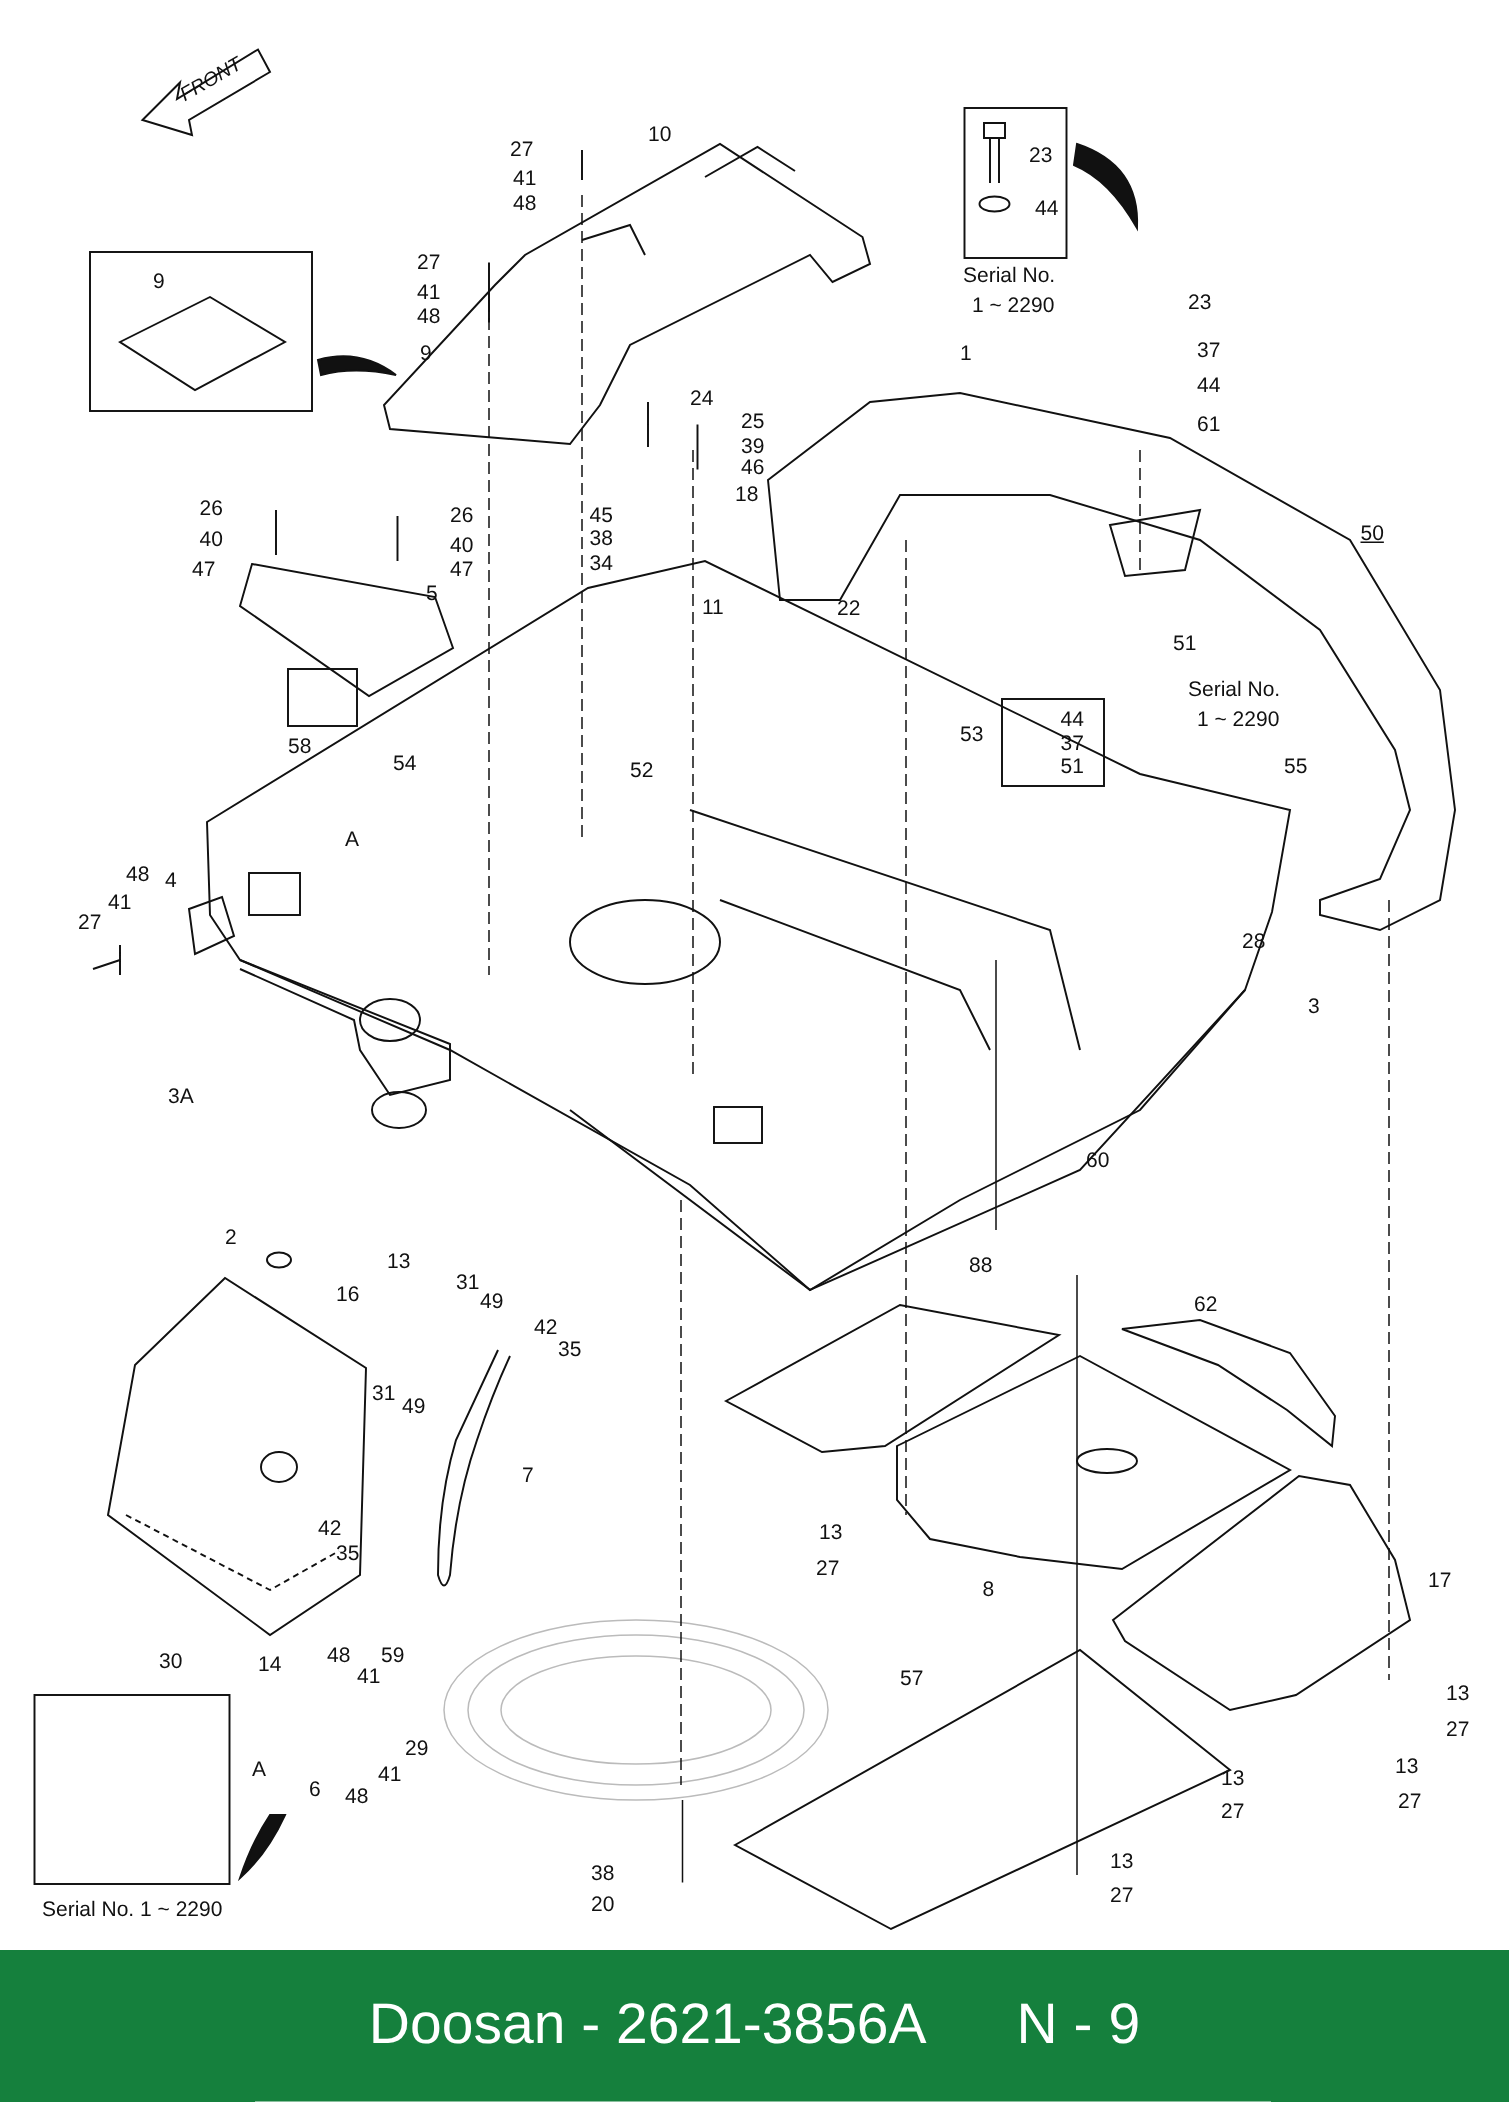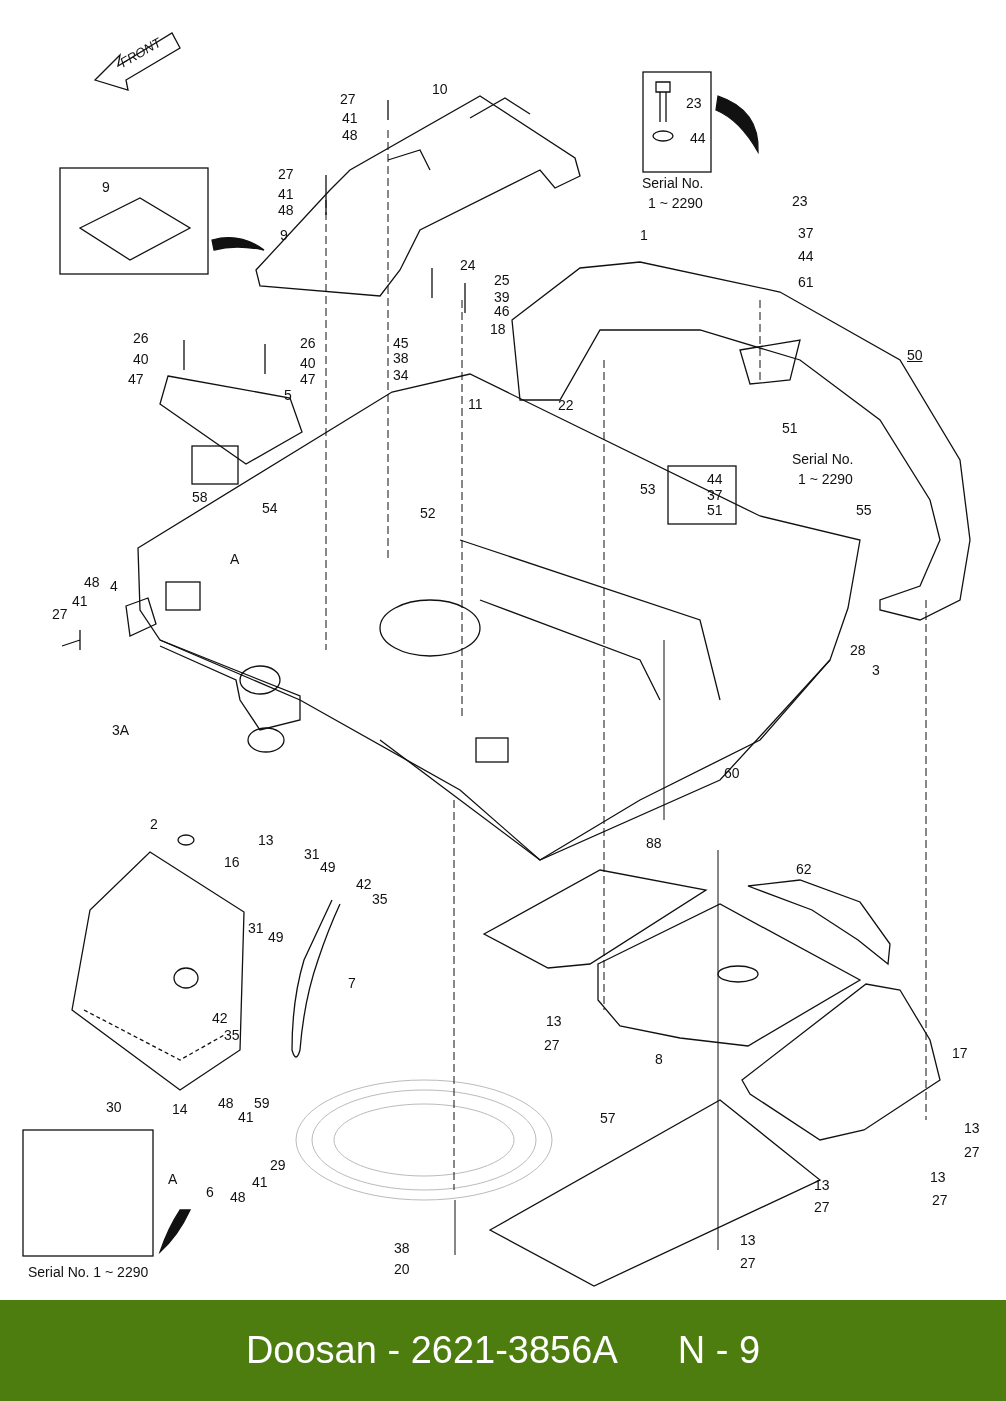--- a/index.html
+++ b/index.html
@@ -1,19 +1,19 @@
 <!DOCTYPE html>
 <html><head>
 <meta charset="utf-8">
 <style>
   html,body{margin:0;padding:0;background:#fff;}
   body{width:1006px;height:1401px;position:relative;overflow:hidden;font-family:"Liberation Sans",sans-serif;}
   #canvas{position:absolute;left:0;top:0;width:1006px;height:1300px;}
   .lbl{position:absolute;font-size:14px;color:#111;line-height:1;white-space:nowrap;}
-  #footer{position:absolute;left:0;top:1300px;width:1006px;height:101px;background:#4d7c0f;color:#fff;
+  #footer{position:absolute;left:0;top:1300px;width:1006px;height:101px;background:#15803d;color:#fff;
     display:flex;align-items:center;justify-content:center;font-size:38px;letter-spacing:0px;}
   #footer span{display:inline-block;}
   .gap{width:60px;}
 </style>
 </head>
 <body>
 
 <svg id="canvas" viewBox="0 0 1006 1300" width="1006" height="1300">
   <g fill="none" stroke="#111" stroke-width="1.3">
 
@@ -136,21 +136,21 @@
     <div class="lbl" style="left: 640px; top: 482px;">53</div>
     <div class="lbl" style="left: 192px; top: 490px;">58</div>
     <div class="lbl" style="left: 262px; top: 501px;">54</div>
     <div class="lbl" style="left: 420px; top: 506px;">52</div>
     <div class="lbl" style="left: 856px; top: 503px;">55</div>
     <div class="lbl" style="left: 230px; top: 552px;">A</div>
     <div class="lbl" style="left: 84px; top: 575px;">48</div>
     <div class="lbl" style="left: 110px; top: 579px;">4</div>
     <div class="lbl" style="left: 52px; top: 607px;">27</div>
     <div class="lbl" style="left: 72px; top: 594px;">41</div>
-    <div class="lbl" style="left: 850px; top: 620px; margin-top: 23px;">28</div>
+    <div class="lbl" style="left: 828px; top: 620px;">28</div>
     <div class="lbl" style="left: 872px; top: 663px;">3</div>
     <div class="lbl" style="left: 112px; top: 723px;">3A</div>
     <div class="lbl" style="left: 724px; top: 766px;">60</div>
     <div class="lbl" style="left: 150px; top: 817px;">2</div>
     <div class="lbl" style="left: 258px; top: 833px;">13</div>
     <div class="lbl" style="left: 224px; top: 855px; text-align: right;">16</div>
     <div class="lbl" style="left: 304px; top: 847px;">31</div>
     <div class="lbl" style="left: 320px; top: 860px;">49</div>
     <div class="lbl" style="left: 356px; top: 877px;">42</div>
     <div class="lbl" style="left: 372px; top: 892px;">35</div>

